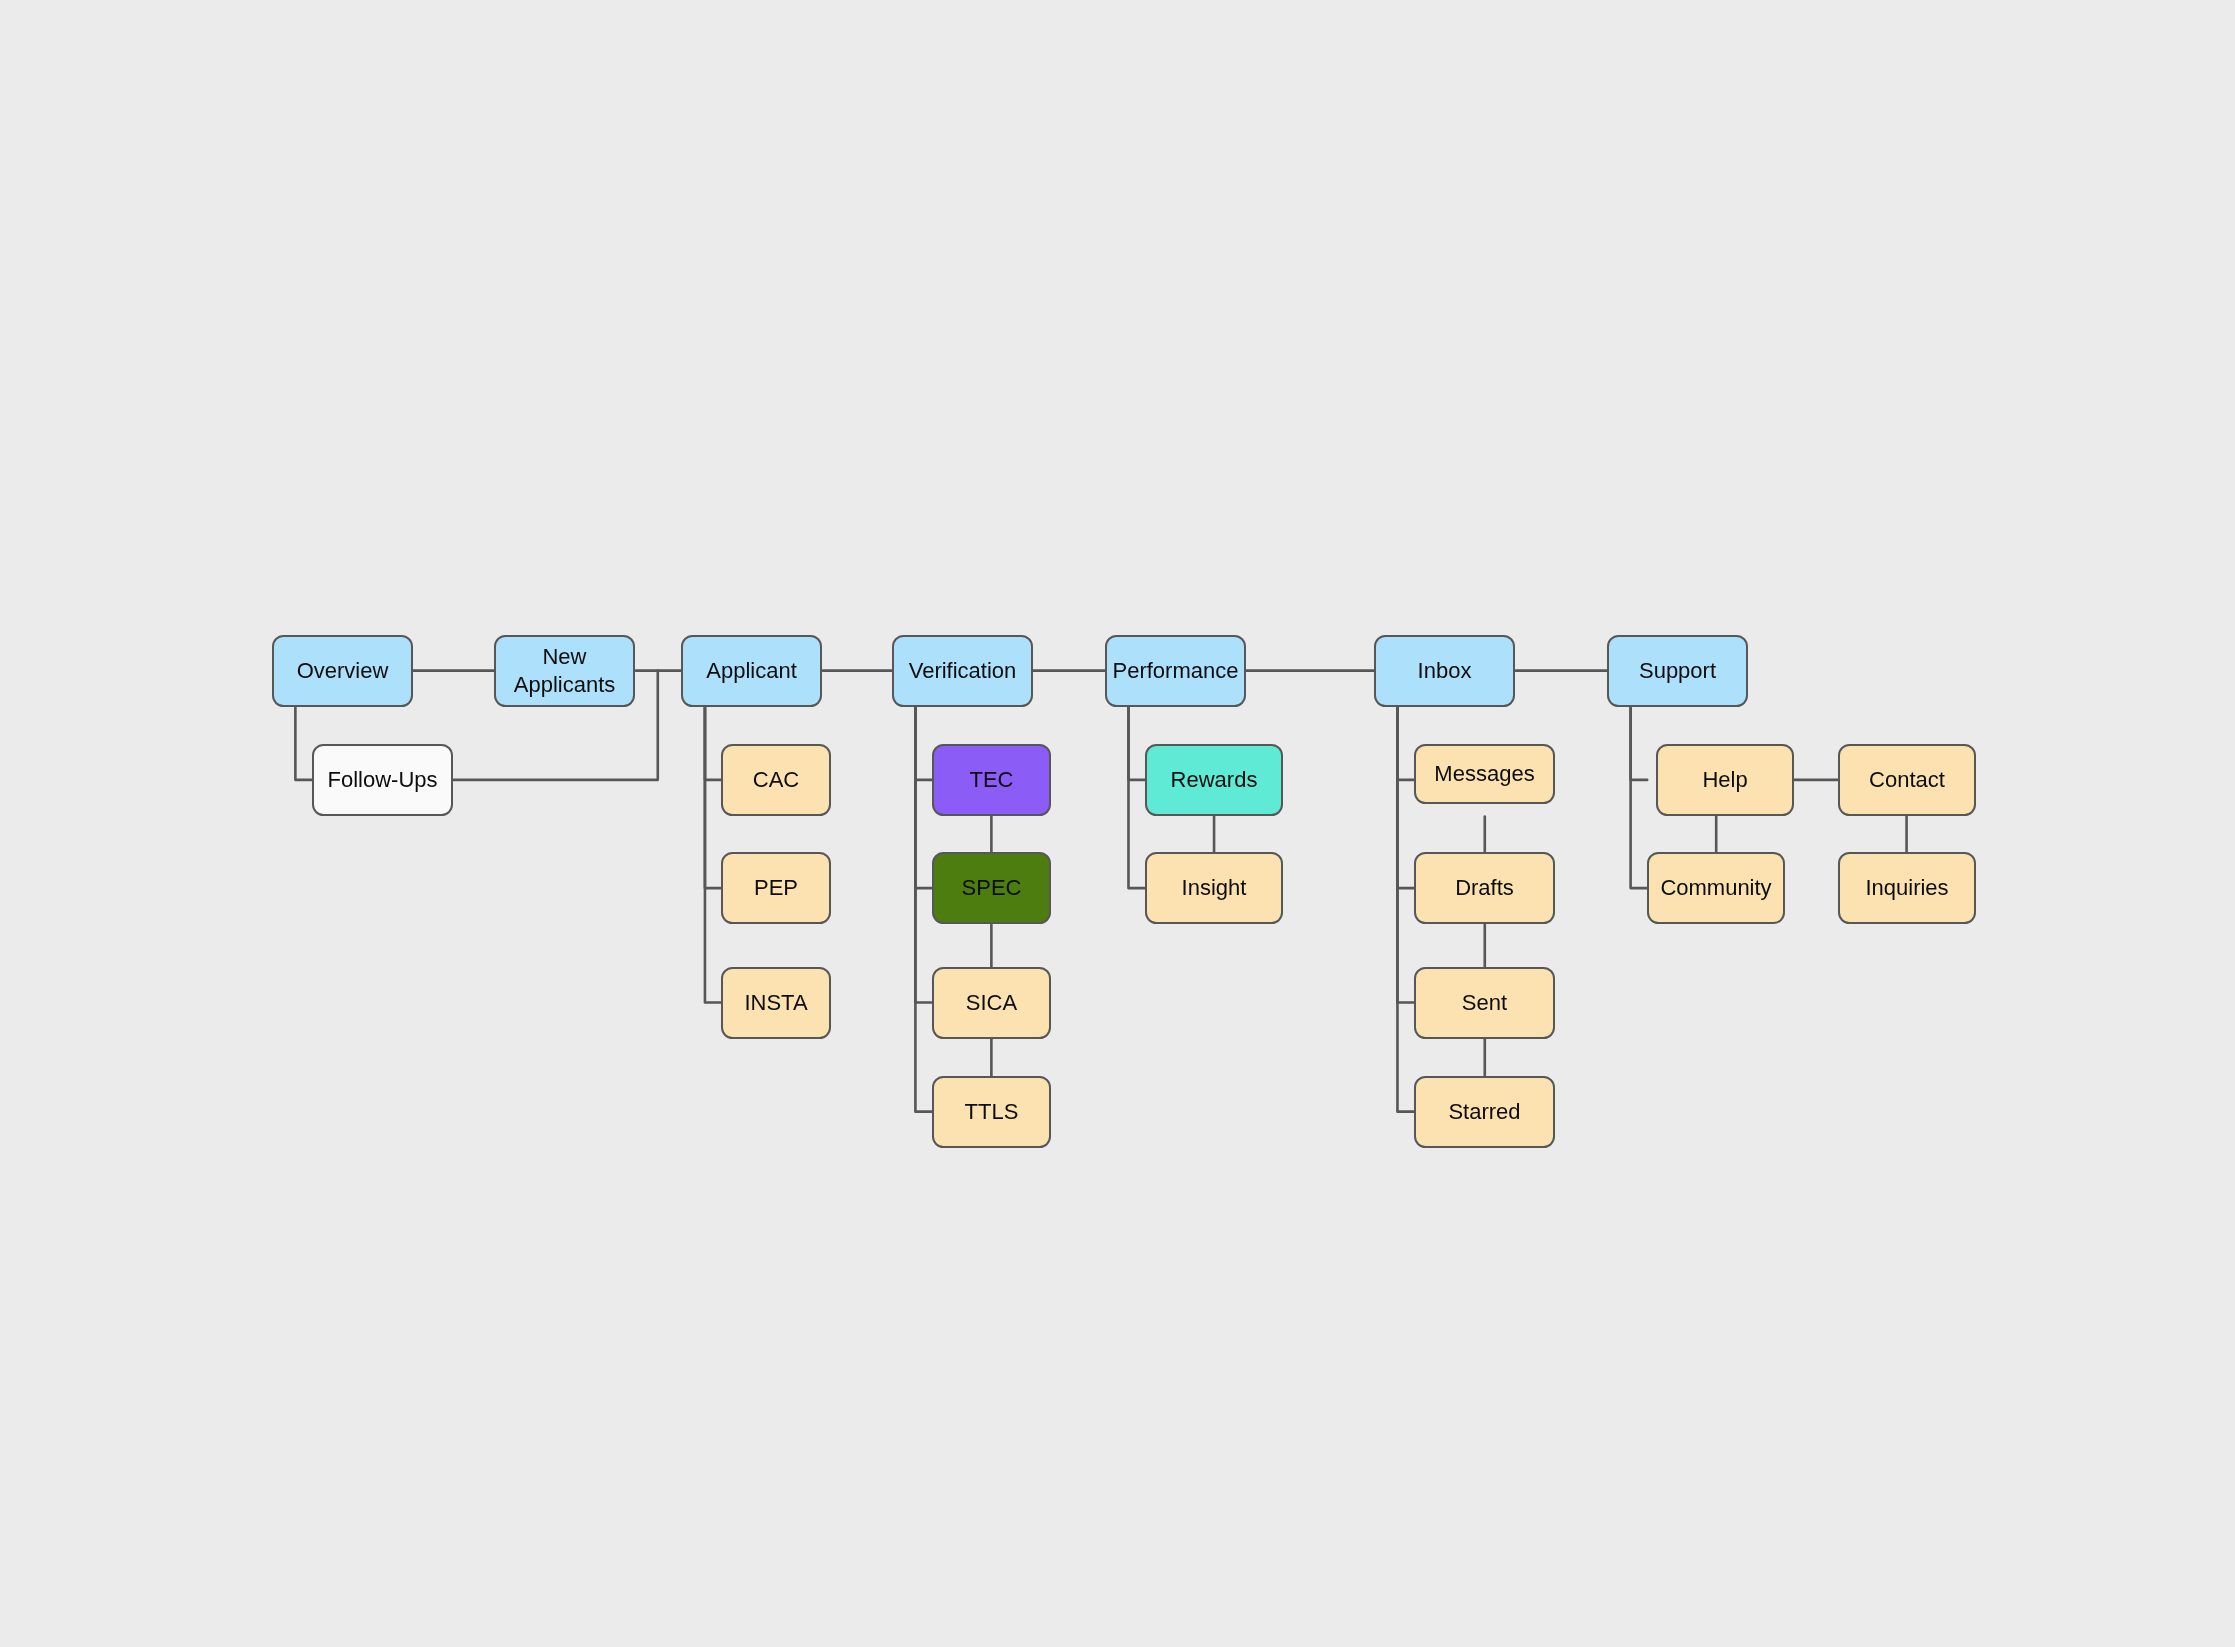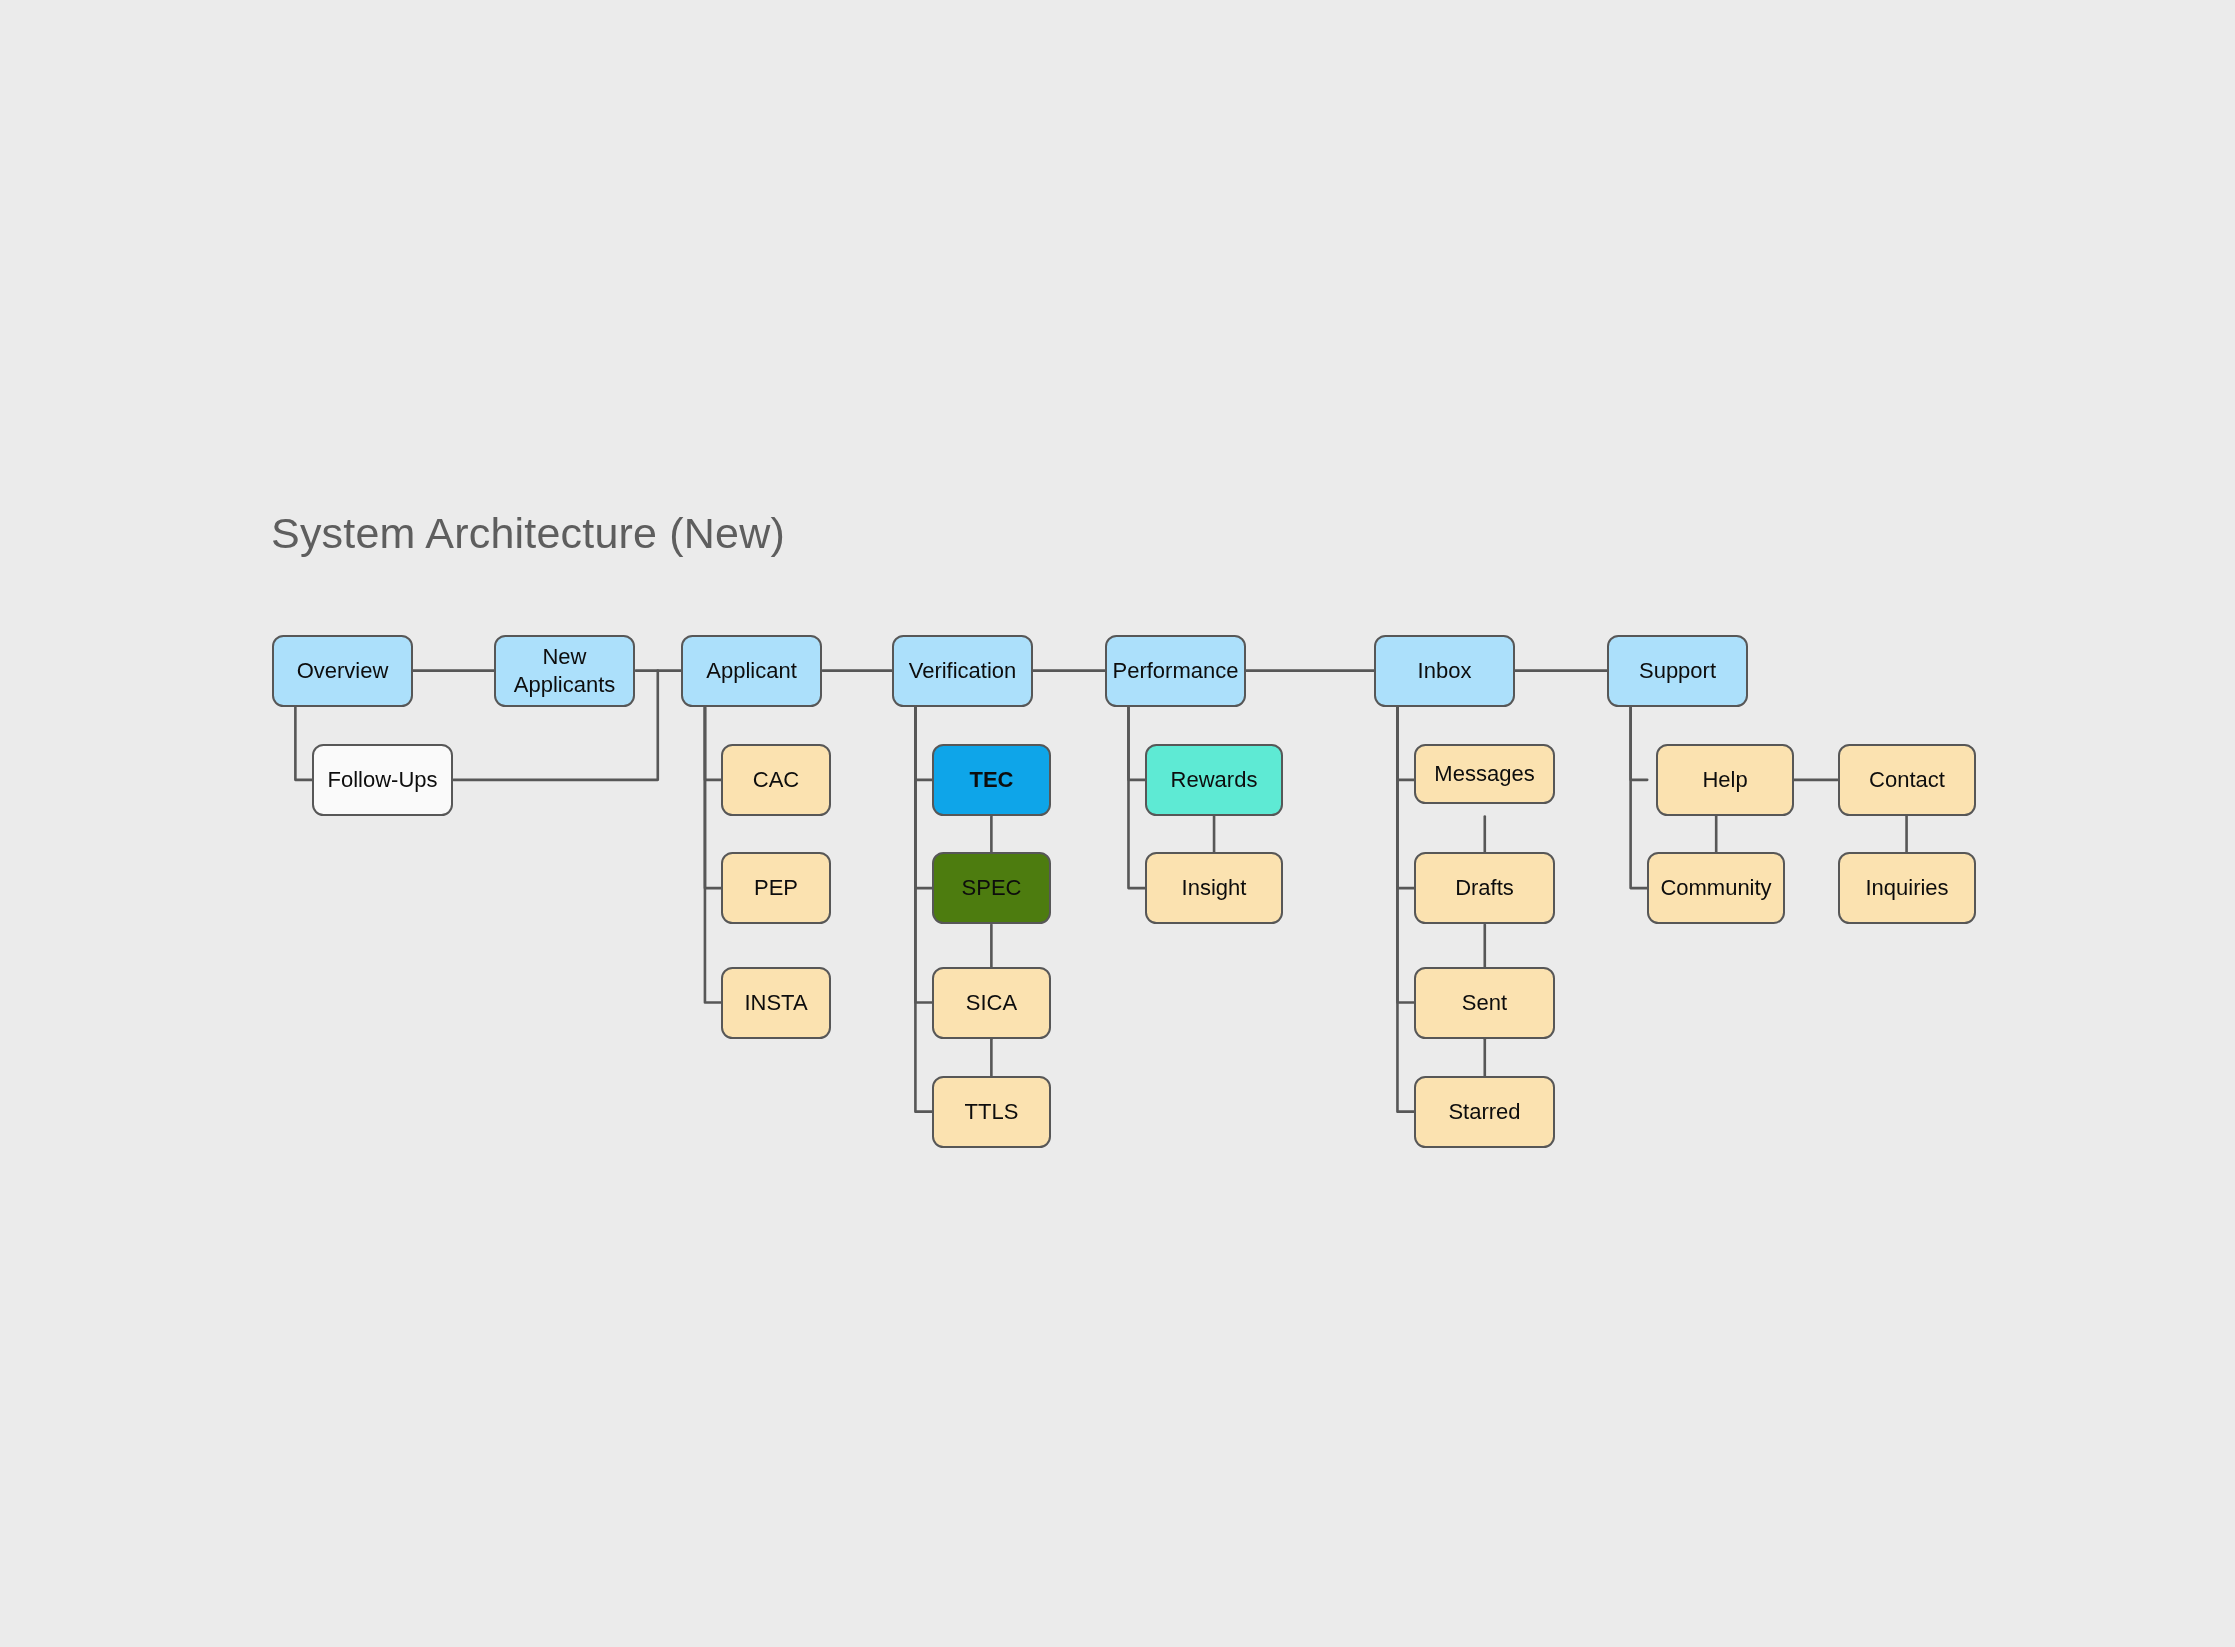--- a/index.html
+++ b/index.html
@@ -55,21 +55,20 @@
   }
   .node.primary { background: #ace0fb; }
   .node.secondary { background: #fbe2b0; }
   .node.plain { background: #fafafa; }
 </style>
 </head>
 <body style="background: rgb(235, 235, 235);">
 
 <div id="canvas">
 
-  <div id="title" style="color: rgb(94, 94, 94);">System Architecture (New)</div>
 
   <svg id="edges" viewBox="0 0 2560 1886" xmlns="http://www.w3.org/2000/svg">
       <polyline points="473,768 566,768" fill="none" stroke="#575757" stroke-width="3" stroke-linecap="round" stroke-linejoin="round"></polyline>
       <polyline points="728,768 780,768" fill="none" stroke="#575757" stroke-width="3" stroke-linecap="round" stroke-linejoin="round"></polyline>
       <polyline points="942,768 1021,768" fill="none" stroke="#575757" stroke-width="3" stroke-linecap="round" stroke-linejoin="round"></polyline>
       <polyline points="1183,768 1265,768" fill="none" stroke="#575757" stroke-width="3" stroke-linecap="round" stroke-linejoin="round"></polyline>
       <polyline points="1427,768 1573,768" fill="none" stroke="#575757" stroke-width="3" stroke-linecap="round" stroke-linejoin="round"></polyline>
       <polyline points="1735,768 1840,768" fill="none" stroke="#575757" stroke-width="3" stroke-linecap="round" stroke-linejoin="round"></polyline>
       <polyline points="338,810 338,893 357,893" fill="none" stroke="#575757" stroke-width="3" stroke-linecap="round" stroke-linejoin="round"></polyline>
       <polyline points="519,893 753,893 753,768" fill="none" stroke="#575757" stroke-width="3" stroke-linecap="round" stroke-linejoin="round"></polyline>
@@ -102,21 +101,21 @@
 
 <div class="node primary" style="left: 272px; top: 635px; width: 141px; height: 72px; background: rgb(172, 224, 251); border-color: rgb(87, 87, 87); color: rgb(13, 13, 13);"><span>Overview</span></div>
     <div class="node plain" style="left: 312px; top: 744px; width: 141px; height: 72px; background: rgb(250, 250, 250); border-color: rgb(87, 87, 87); color: rgb(13, 13, 13);"><span>Follow-Ups</span></div>
     <div class="node primary" style="left: 494px; top: 635px; width: 141px; height: 72px; background: rgb(172, 224, 251); border-color: rgb(87, 87, 87); color: rgb(13, 13, 13);"><span>New
 Applicants</span></div>
     <div class="node primary" style="left: 681px; top: 635px; width: 141px; height: 72px; background: rgb(172, 224, 251); border-color: rgb(87, 87, 87); color: rgb(13, 13, 13);"><span>Applicant</span></div>
     <div class="node secondary" style="left: 721px; top: 744px; width: 110px; height: 72px; background: rgb(251, 226, 176); border-color: rgb(87, 87, 87); color: rgb(13, 13, 13);"><span>CAC</span></div>
     <div class="node secondary" style="left: 721px; top: 852px; width: 110px; height: 72px; background: rgb(251, 226, 176); border-color: rgb(87, 87, 87); color: rgb(13, 13, 13);"><span>PEP</span></div>
     <div class="node secondary" style="left: 721px; top: 967px; width: 110px; height: 72px; background: rgb(251, 226, 176); border-color: rgb(87, 87, 87); color: rgb(13, 13, 13);"><span>INSTA</span></div>
     <div class="node primary" style="left: 892px; top: 635px; width: 141px; height: 72px; background: rgb(172, 224, 251); border-color: rgb(87, 87, 87); color: rgb(13, 13, 13);"><span>Verification</span></div>
-    <div class="node secondary" style="left: 932px; top: 744px; width: 119px; height: 72px; background: #0ea5e9; border-color: rgb(87, 87, 87); color: rgb(13, 13, 13); font-weight: bold;"><span>TEC</span></div>
+    <div class="node secondary" style="left: 932px; top: 744px; width: 119px; height: 72px; background: #8b5cf6; border-color: rgb(87, 87, 87); color: rgb(13, 13, 13);"><span>TEC</span></div>
     <div class="node secondary" style="left: 932px; top: 852px; width: 119px; height: 72px; background: #4d7c0f; border-color: rgb(87, 87, 87); color: rgb(13, 13, 13);"><span>SPEC</span></div>
     <div class="node secondary" style="left: 932px; top: 967px; width: 119px; height: 72px; background: rgb(251, 226, 176); border-color: rgb(87, 87, 87); color: rgb(13, 13, 13);"><span>SICA</span></div>
     <div class="node secondary" style="left: 932px; top: 1076px; width: 119px; height: 72px; background: rgb(251, 226, 176); border-color: rgb(87, 87, 87); color: rgb(13, 13, 13);"><span>TTLS</span></div>
     <div class="node primary" style="left: 1105px; top: 635px; width: 141px; height: 72px; background: rgb(172, 224, 251); border-color: rgb(87, 87, 87); color: rgb(13, 13, 13);"><span>Performance</span></div>
     <div class="node secondary" style="left: 1145px; top: 744px; width: 138px; height: 72px; background: #5eead4; border-color: rgb(87, 87, 87); color: rgb(13, 13, 13);"><span>Rewards</span></div>
     <div class="node secondary" style="left: 1145px; top: 852px; width: 138px; height: 72px; background: rgb(251, 226, 176); border-color: rgb(87, 87, 87); color: rgb(13, 13, 13);"><span>Insight</span></div>
     <div class="node primary" style="left: 1374px; top: 635px; width: 141px; height: 72px; background: rgb(172, 224, 251); border-color: rgb(87, 87, 87); color: rgb(13, 13, 13);"><span>Inbox</span></div>
     <div class="node secondary" style="left: 1414px; top: 744px; width: 141px; height: 60px; background: rgb(251, 226, 176); border-color: rgb(87, 87, 87); color: rgb(13, 13, 13);"><span>Messages</span></div>
     <div class="node secondary" style="left: 1414px; top: 852px; width: 141px; height: 72px; background: rgb(251, 226, 176); border-color: rgb(87, 87, 87); color: rgb(13, 13, 13);"><span>Drafts</span></div>
     <div class="node secondary" style="left: 1414px; top: 967px; width: 141px; height: 72px; background: rgb(251, 226, 176); border-color: rgb(87, 87, 87); color: rgb(13, 13, 13);"><span>Sent</span></div>

